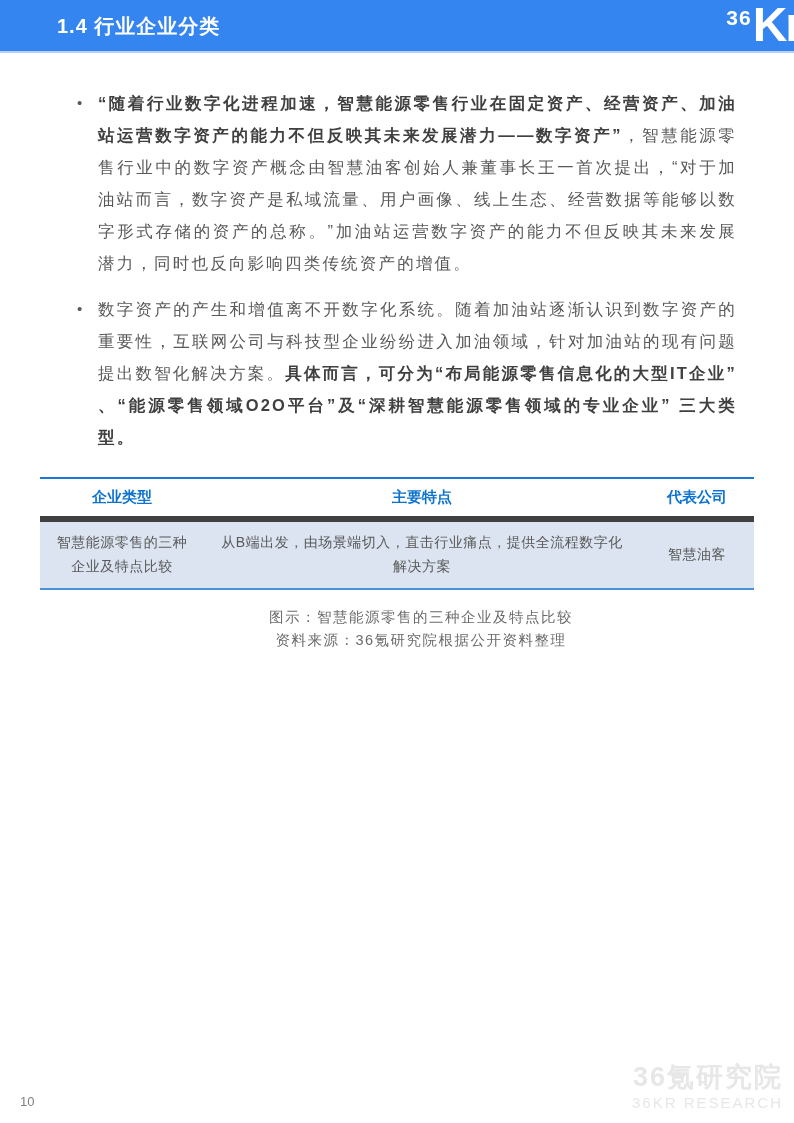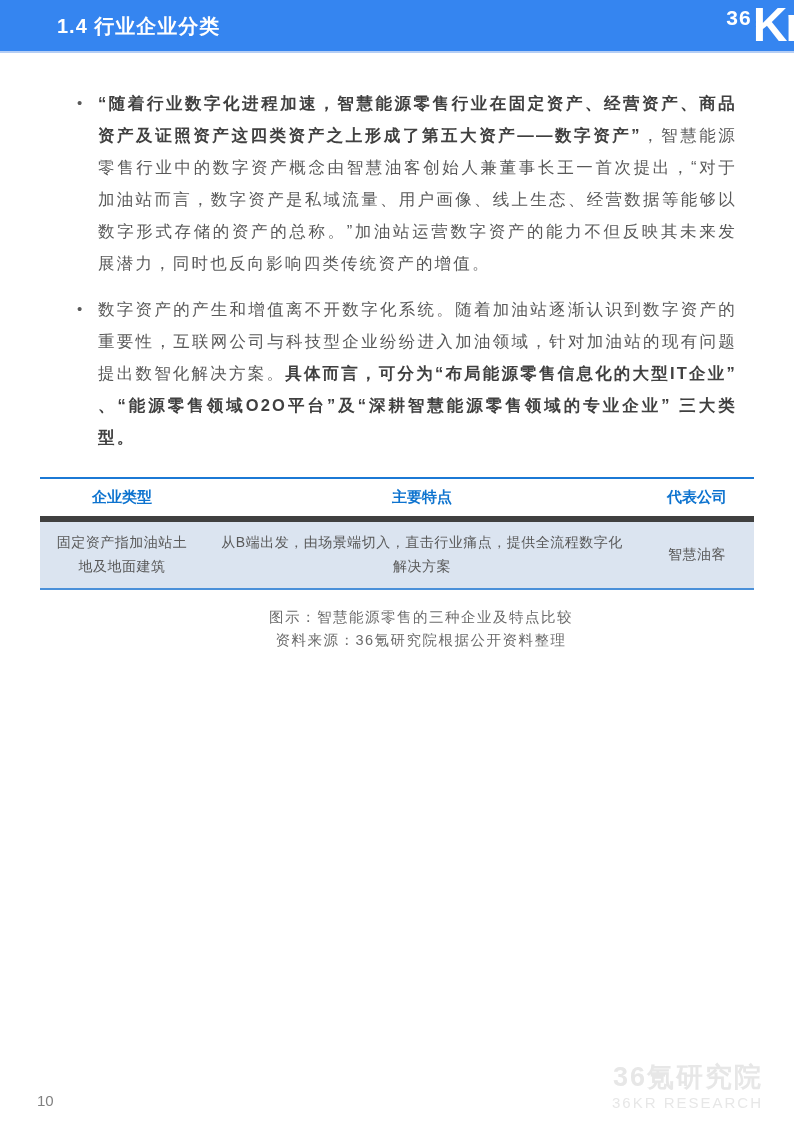--- a/index.html
+++ b/index.html
@@ -102,25 +102,25 @@
   .caption-line {
     color:#6b6b6b;
     font-size:14.5px;
     line-height:1.6;
     letter-spacing:1.5px;
     text-align:center;
   }
 
   
   .page-number {
-    position:absolute; left:37px; bottom:14px;
-    color:#808080; font-size:15px;
+    position:absolute; left:20px; bottom:14px;
+    color:#808080; font-size:13px;
   }
   .watermark {
-    position:absolute; right:31px; bottom:12px;
+    position:absolute; right:11px; bottom:12px;
     text-align:right;
     color:#e7e7e7;
     user-select:none;
   }
   .wm-cn { font-size:27px; font-weight:bold; letter-spacing:2px; line-height:1.2; }
   .wm-en { font-size:15px; letter-spacing:2px; margin-top:1px; }
 </style>
 </head>
 <body>
 
@@ -131,40 +131,40 @@
     <div class="logo">
       <span class="logo-36">36</span>
       <span class="logo-kr">Kr</span>
     </div>
   </header>
 
   <main class="content">
 
 
     <ul class="bullets">
-        <li><span class="b">“随着行业数字化进程加速，智慧能源零售行业在固定资产、经营资产、商品资产及证照资产这四类资产之上形成了第五大资产——数字资产”</span><span>，智慧能源零售行业中的数字资产概念由智慧油客创始人兼董事长王一首次提出，“对于加油站而言，数字资产是私域流量、用户画像、线上生态、经营数据等能够以数字形式存储的资产的总称。”加油站运营数字资产的能力不但反映其未来发展潜力，同时也反向影响四类传统资产的增值。</span></li>
+        <li><span class="b">“随着行业数字化进程加速，智慧能源零售行业在固定资产、经营资产、加油站运营数字资产的能力不但反映其未来发展潜力——数字资产”</span><span>，智慧能源零售行业中的数字资产概念由智慧油客创始人兼董事长王一首次提出，“对于加油站而言，数字资产是私域流量、用户画像、线上生态、经营数据等能够以数字形式存储的资产的总称。”加油站运营数字资产的能力不但反映其未来发展潜力，同时也反向影响四类传统资产的增值。</span></li>
         <li><span>数字资产的产生和增值离不开数字化系统。随着加油站逐渐认识到数字资产的重要性，互联网公司与科技型企业纷纷进入加油领域，针对加油站的现有问题提出数智化解决方案。</span><span class="b">具体而言，可分为“布局能源零售信息化的大型IT企业” 、“能源零售领域O2O平台”及“深耕智慧能源零售领域的专业企业” 三大类型。</span></li>
       </ul>
 
     <table class="company-table">
       <colgroup>
           <col style="width: 23%;">
           <col style="width: 61%;">
           <col style="width: 16%;">
         </colgroup>
       <thead>
         <tr>
             <th>企业类型</th>
             <th>主要特点</th>
             <th>代表公司</th>
           </tr>
       </thead>
       <tbody>
           <tr>
-            <td>固定资产指加油站土地及地面建筑</td>
+            <td>智慧能源零售的三种企业及特点比较</td>
             <td>从B端出发，由场景端切入，直击行业痛点，提供全流程数字化解决方案</td>
             <td>智慧油客</td>
           </tr>
         </tbody>
     </table>
 
     <div class="captions">
       <div class="caption-line">图示：智慧能源零售的三种企业及特点比较</div>
       <div class="caption-line">资料来源：36氪研究院根据公开资料整理</div>
     </div>

